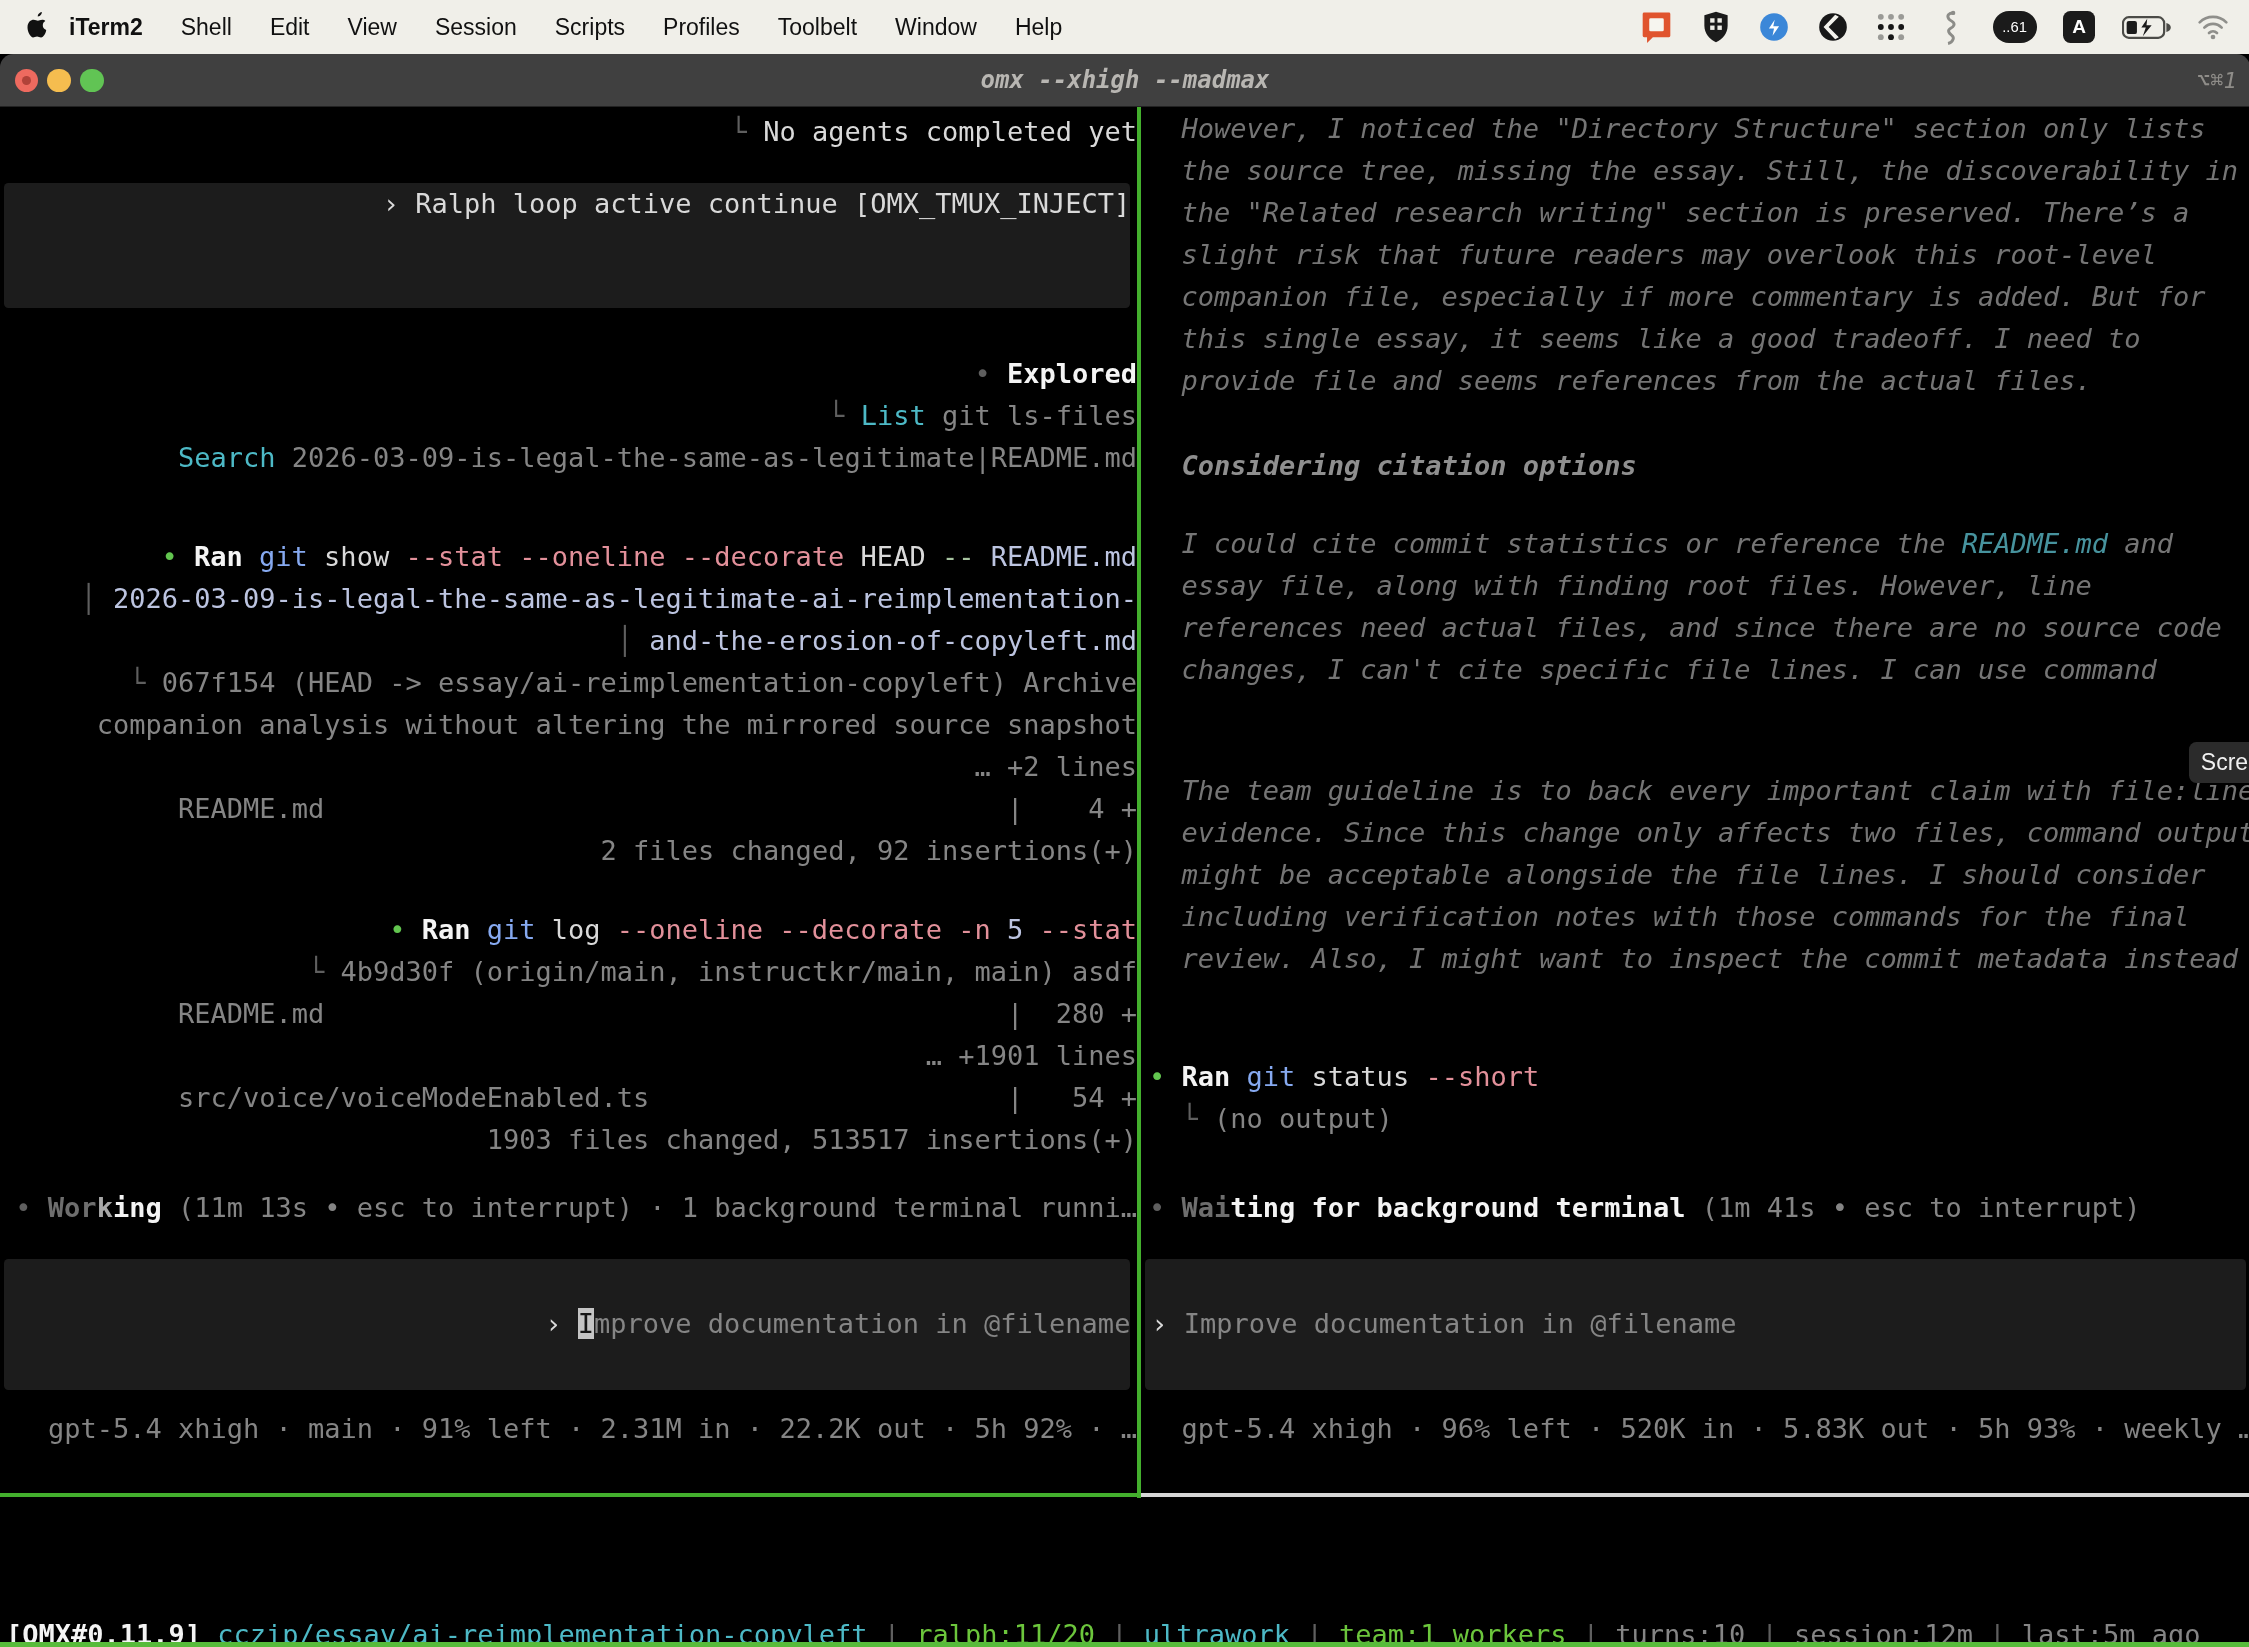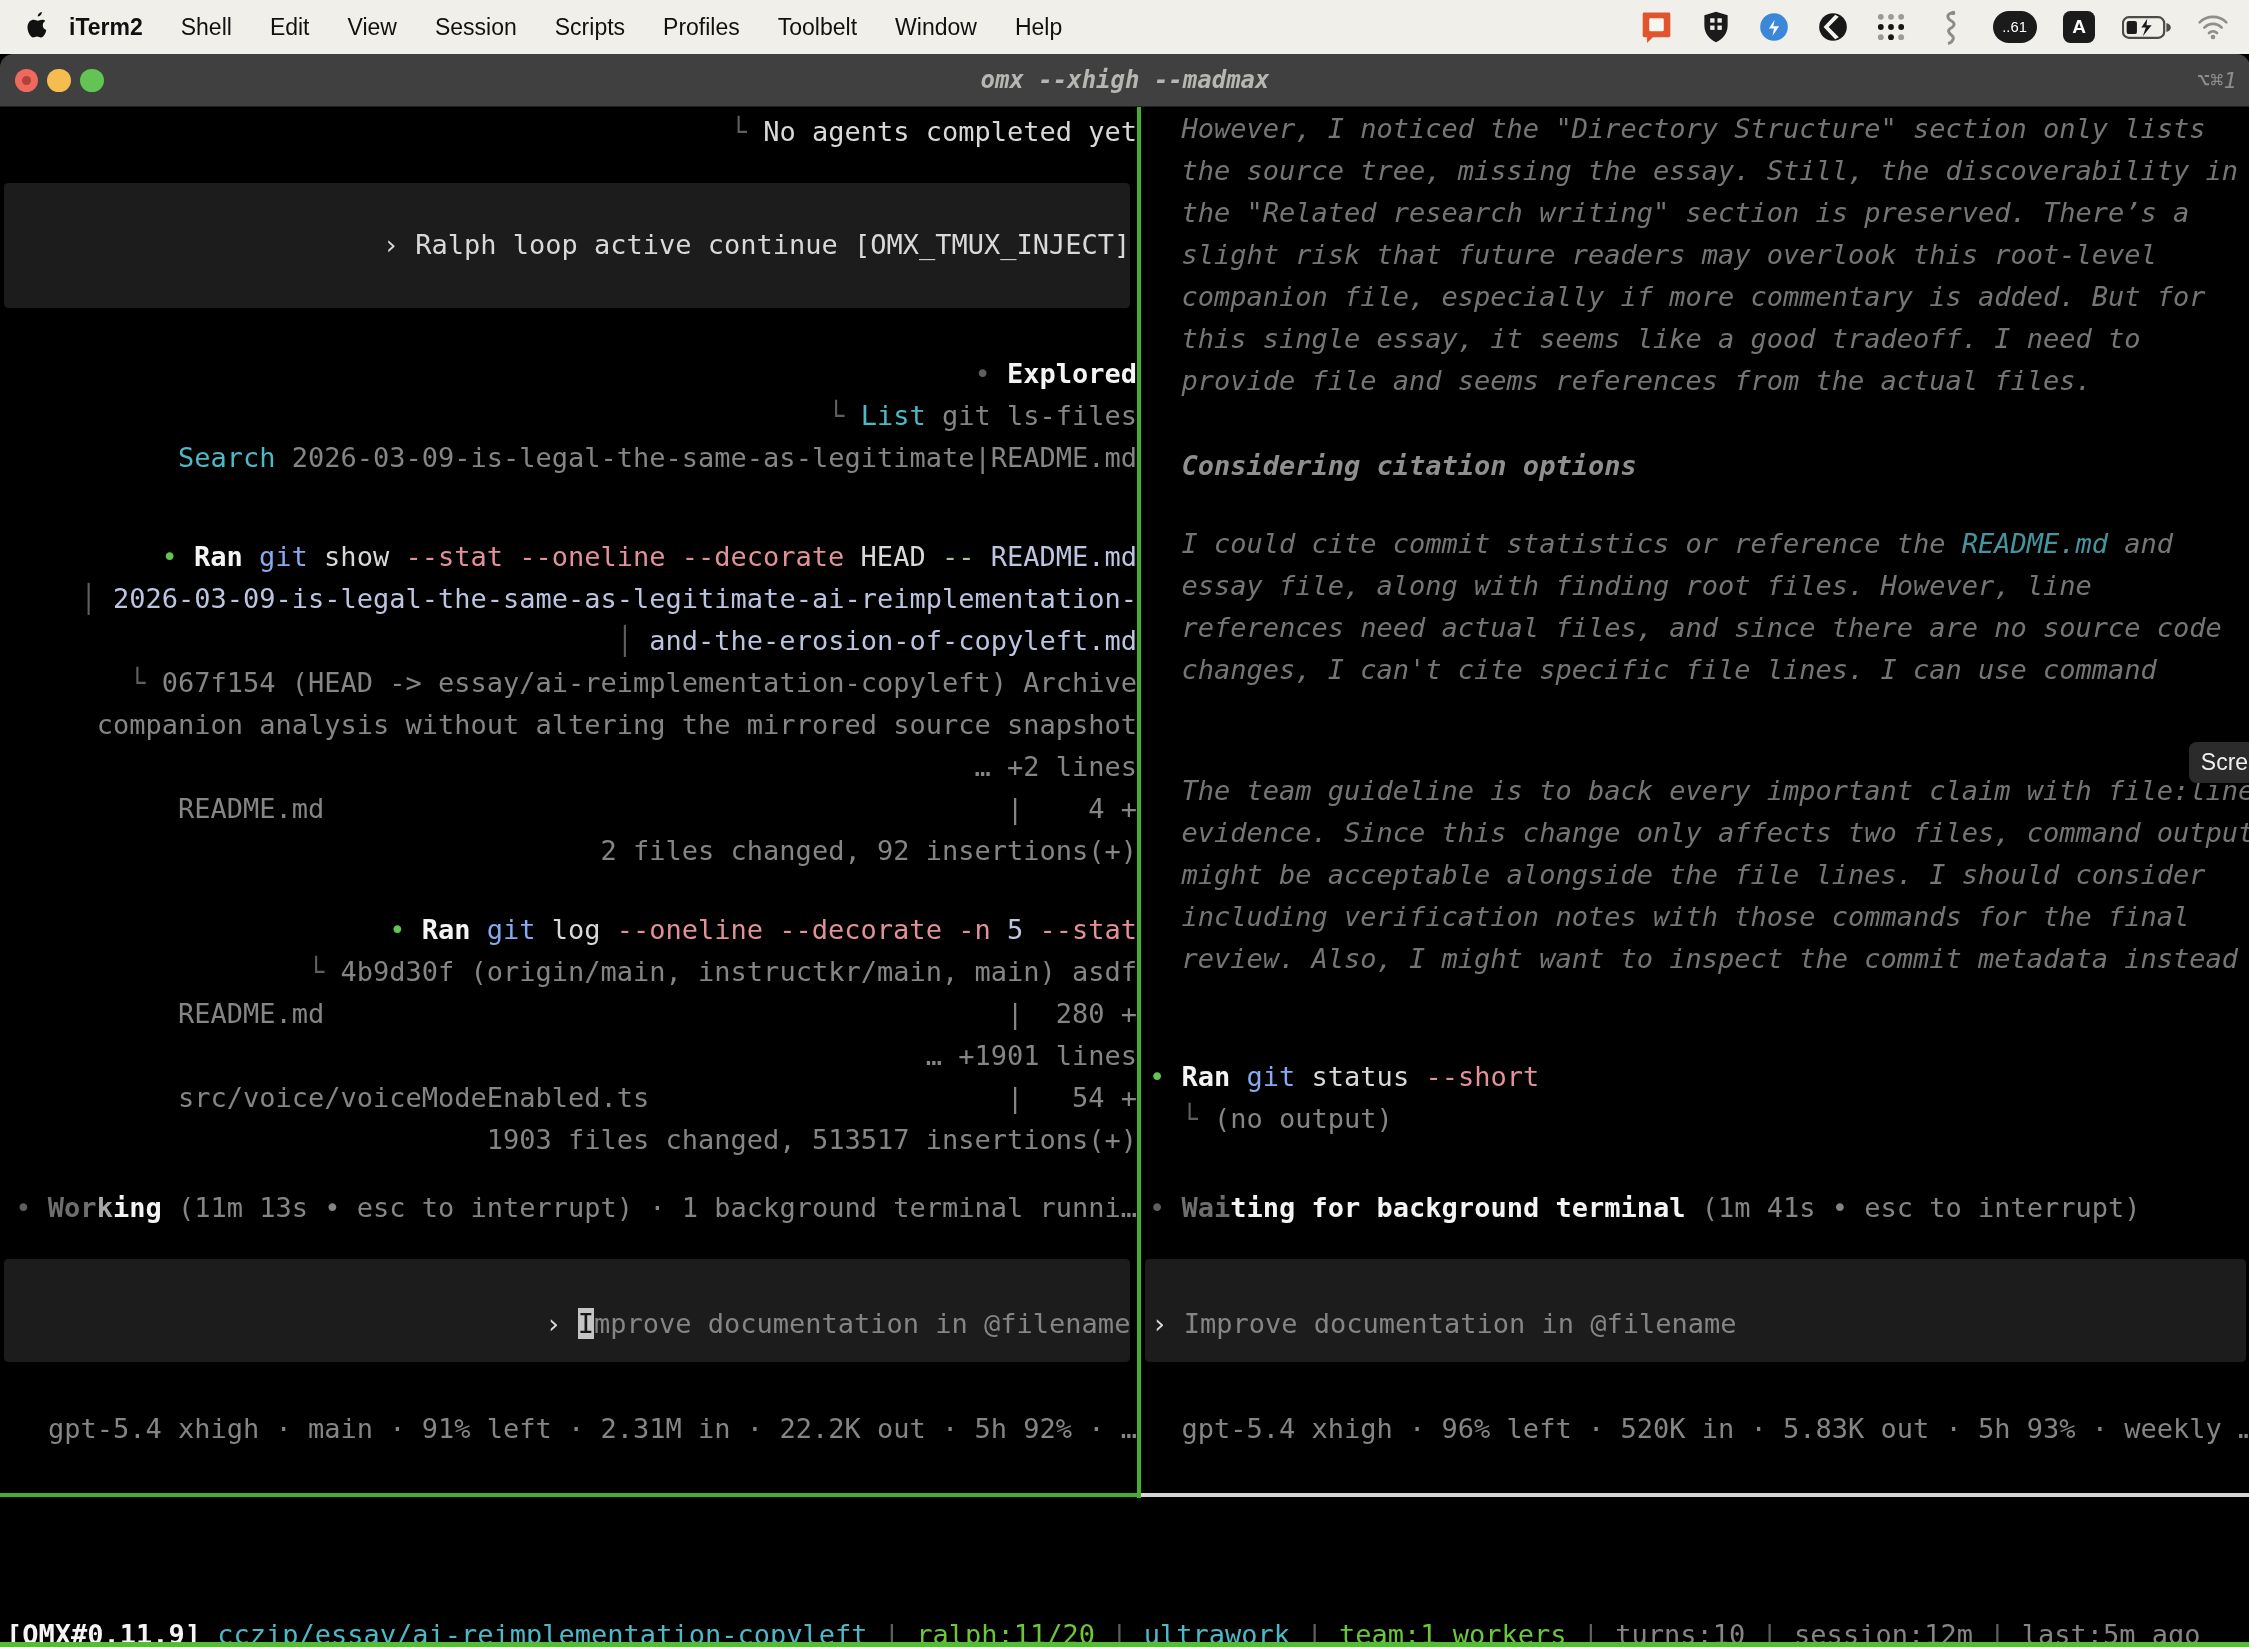--- a/index.html
+++ b/index.html
@@ -45,22 +45,22 @@
   .pane.left  { left:0; width:1137px; height:1388px;text-align:right; }
   .pane.right { left:1141px; width:1109px; height:1388px; }
   .pane .abs { position:absolute; left:10.3px; right:0; }
   .pane.right .abs { left:8px; }
 
   .vdivider { position:absolute; left:1137px; top:0; width:4.4px; height:1391px; background:#43af2d; }
   .hborder-left  { position:absolute; left:0; top:1386px; width:1137px; height:3.7px; background:#43af2d; }
   .hborder-right { position:absolute; left:1141px; top:1386px; width:1109px; height:3.7px; background:#d6d6d6; }
 
   .inject-box, .input-box { position:absolute; background:#1c1c1c; border-radius:4.4px; }
-  .inject-box { left:4.4px; width:1126px; top:76px; height:125px; padding-top:41px; padding-left:5.9px; }
-  .input-box  { top:1152px; height:103px; padding-top:44px; padding-left:5.9px; }
+  .inject-box { left:4.4px; width:1126px; top:76px; height:125px; padding-left:5.9px; }
+  .input-box  { top:1152px; height:131px; padding-top:44px; padding-left:5.9px; }
   .pane.left  .input-box { left:4.4px;  width:1126px; }
   .pane.right .input-box { left:4.4px;  width:1101px; }
 
   
   .c-white      { color:#d9d9d9; }
   .c-boldwhite  { color:#f4f4f4; font-weight:bold; }
   .c-gray       { color:#858585; }
   .c-dgray      { color:#5f5f5f; }
   .c-teal       { color:#4db9c6; }
   .c-blue       { color:#86a9f0; }

